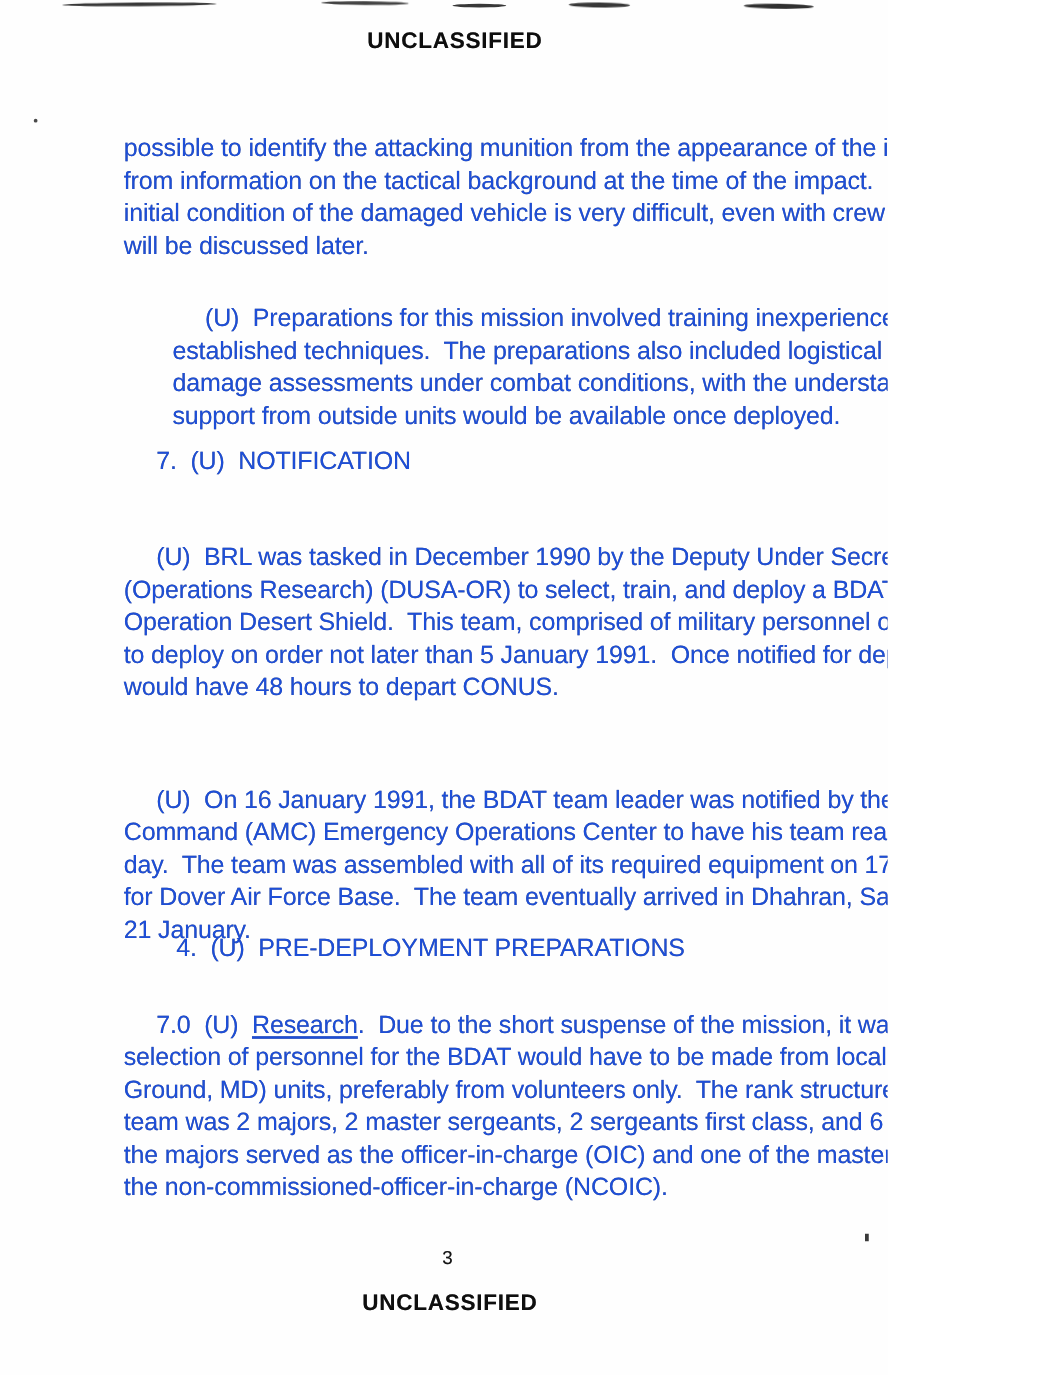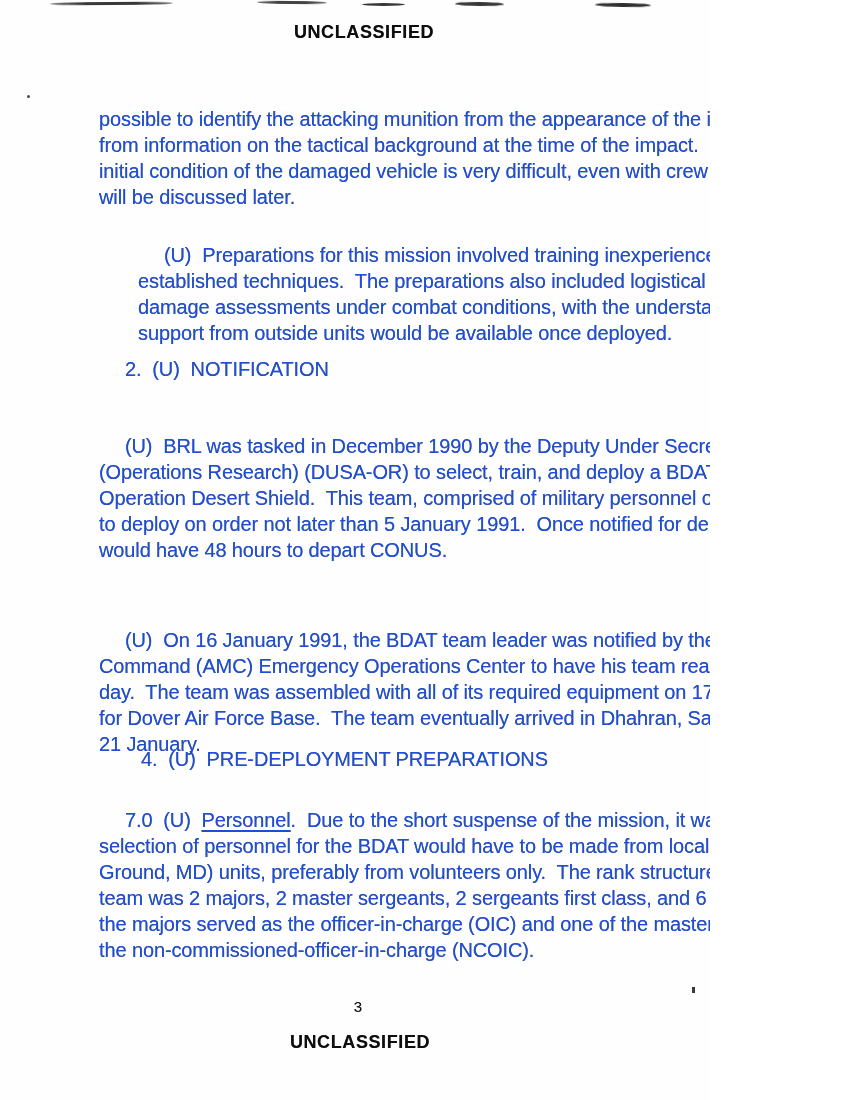--- a/index.html
+++ b/index.html
@@ -107,37 +107,37 @@
   <p class="doc-text p1">possible to identify the attacking munition from the appearance of the impact signature and
 from information on the tactical background at the time of the impact.  Understanding the
 initial condition of the damaged vehicle is very difficult, even with crew support.  This problem
 will be discussed later.</p>
 
   <p class="doc-text p2 indent">(U)  Preparations for this mission involved training inexperienced soldiers in well-
 established techniques.  The preparations also included logistical operations for performing
 damage assessments under combat conditions, with the understanding that little logistical
 support from outside units would be available once deployed.</p>
 
-  <h2 class="doc-text h3 indent" style="margin:0; font-weight:400;">2.  (U)  NOTIFICATION</h2>
+  <h2 class="doc-text h3 indent" style="margin:0; font-weight:400;">7.  (U)  NOTIFICATION</h2>
 
   <p class="doc-text p3 indent">(U)  BRL was tasked in December 1990 by the Deputy Under Secretary of the Army
 (Operations Research) (DUSA-OR) to select, train, and deploy a BDAT for support of
 Operation Desert Shield.  This team, comprised of military personnel only, would be prepared
 to deploy on order not later than 5 January 1991.  Once notified for deployment, the BDAT
 would have 48 hours to depart CONUS.</p>
 
   <p class="doc-text p4 indent">(U)  On 16 January 1991, the BDAT team leader was notified by the Army Materiel
 Command (AMC) Emergency Operations Center to have his team ready to depart the next
 day.  The team was assembled with all of its required equipment on 17 January and departed
 for Dover Air Force Base.  The team eventually arrived in Dhahran, Saudi Arabia, on
 21 January.</p>
 
   <h2 class="doc-text h4 indent" style="margin:16px; font-weight:400;">4.  (U)  PRE-DEPLOYMENT PREPARATIONS</h2>
 
-  <p class="doc-text p41 indent"><span>7.0  (U)  </span><span class="u-underline">Personnel</span><span>.  Due to the short suspense of the mission, it was decided that the
+  <p class="doc-text p41 indent"><span>7.0  (U)  </span><span class="u-underline">Research</span><span>.  Due to the short suspense of the mission, it was decided that the
 selection of personnel for the BDAT would have to be made from local (Aberdeen Proving
 Ground, MD) units, preferably from volunteers only.  The rank structure of the final 12-man
 team was 2 majors, 2 master sergeants, 2 sergeants first class, and 6 staff sergeants.  One of
 the majors served as the officer-in-charge (OIC) and one of the master sergeants served as
 the non-commissioned-officer-in-charge (NCOIC).</span></p>
 
   <div class="page-number">3</div>
   <div class="banner banner-bottom">UNCLASSIFIED</div>
 
 </div>

